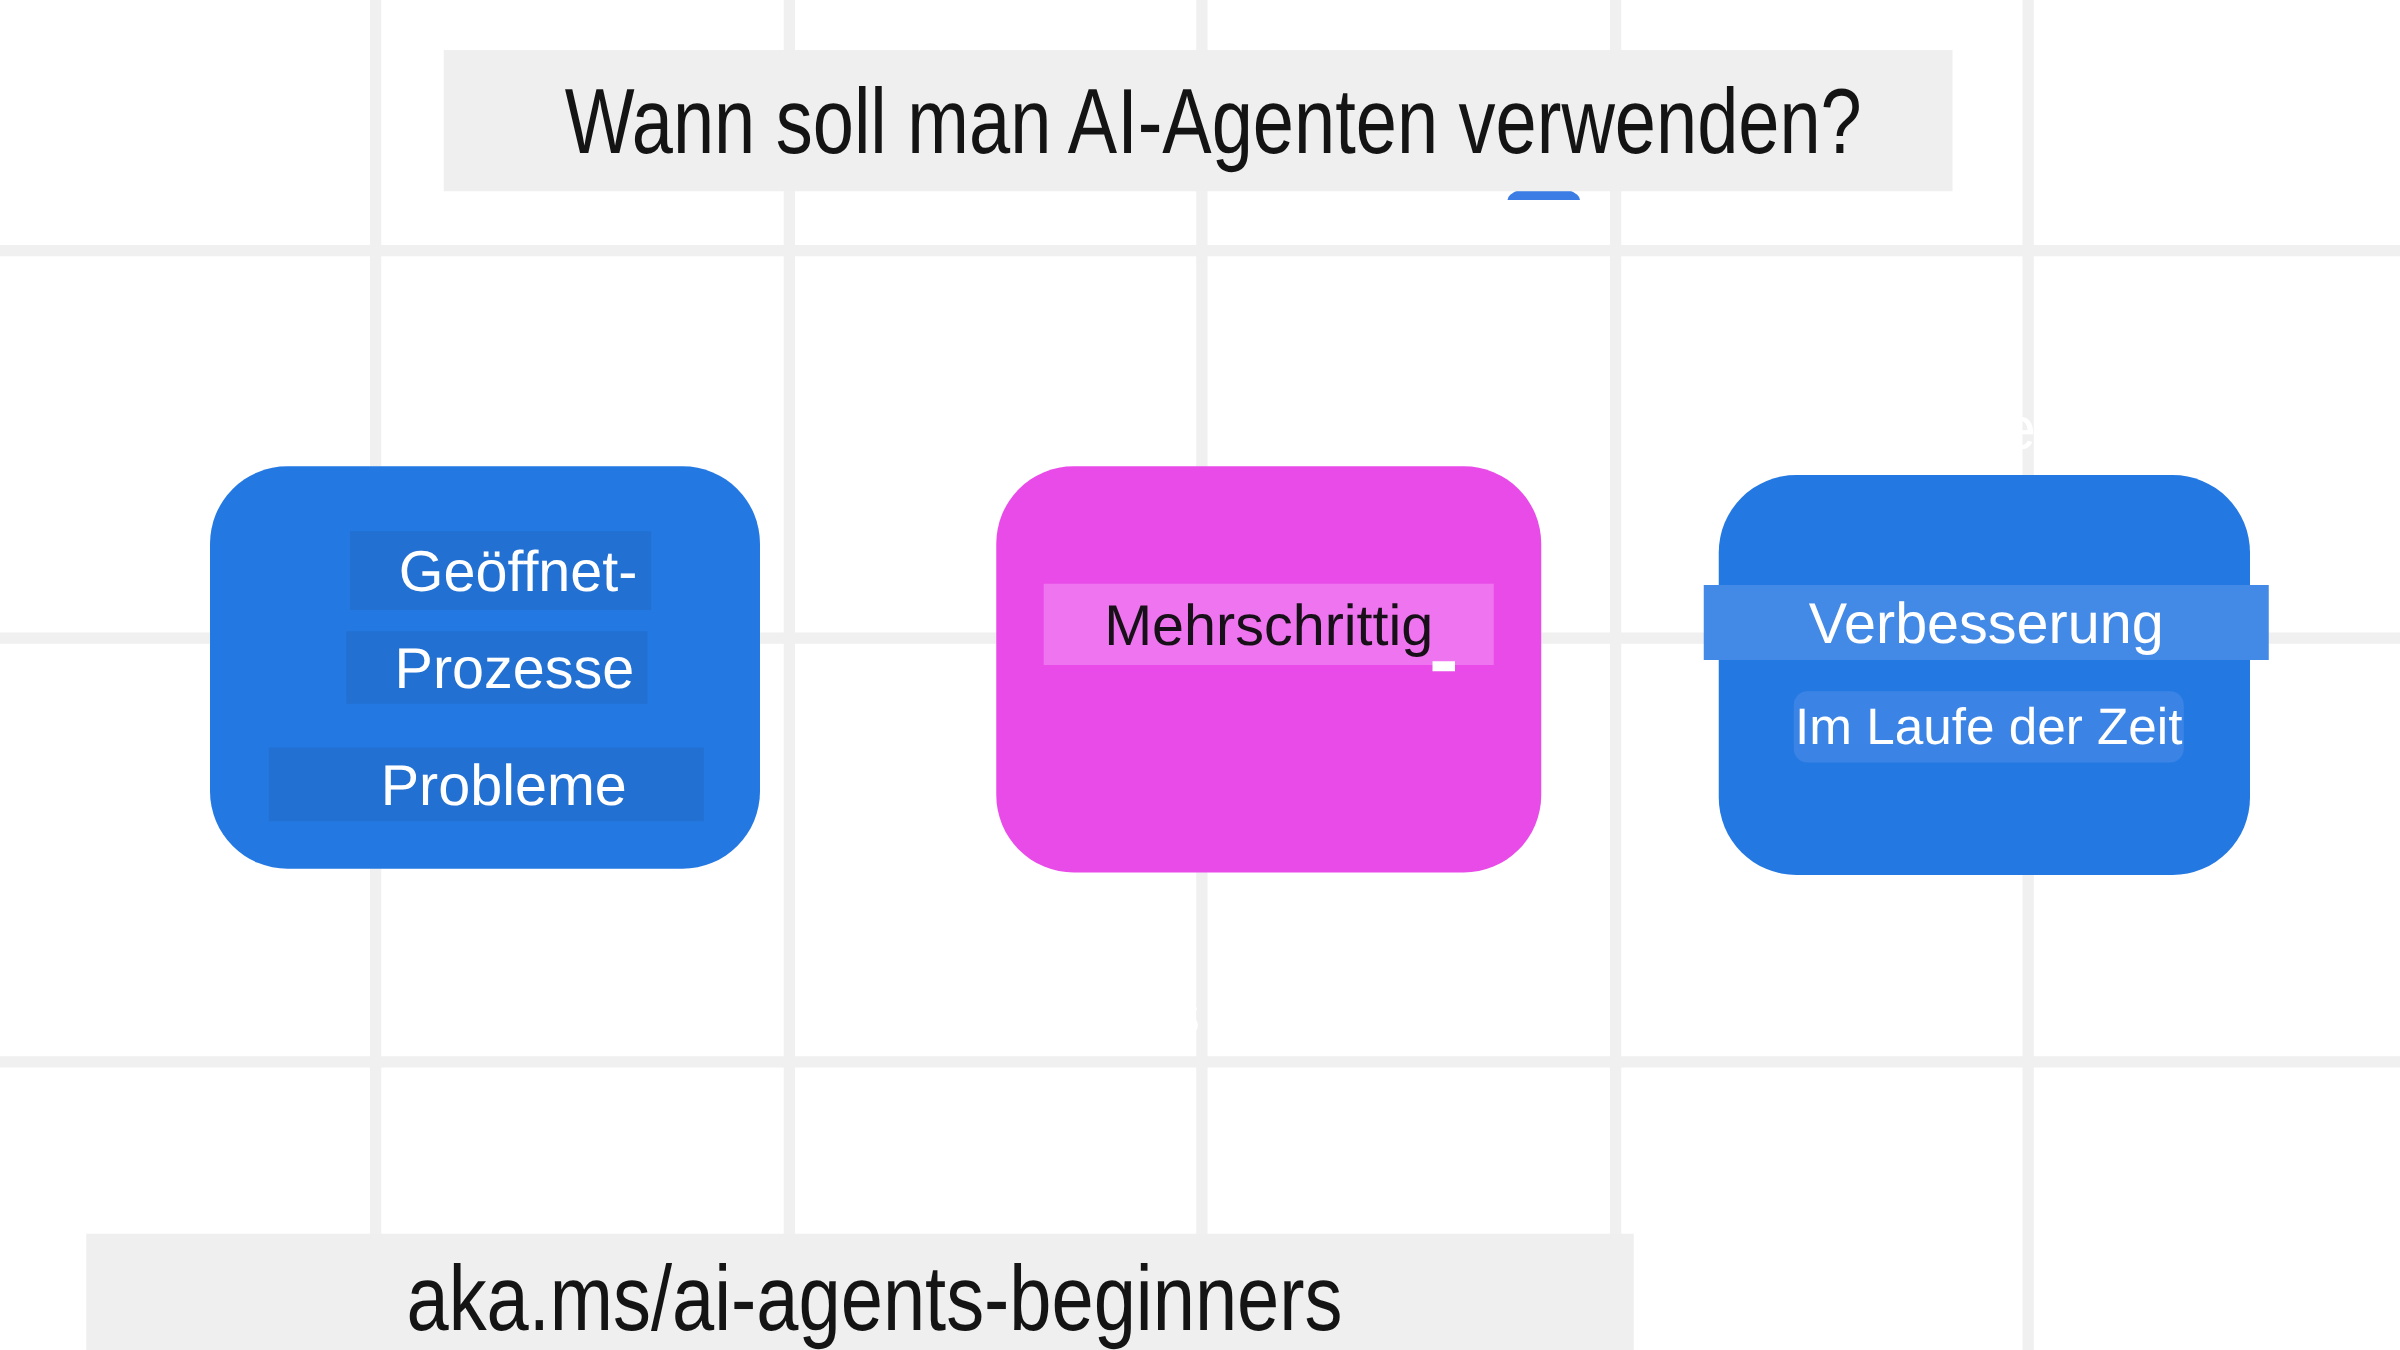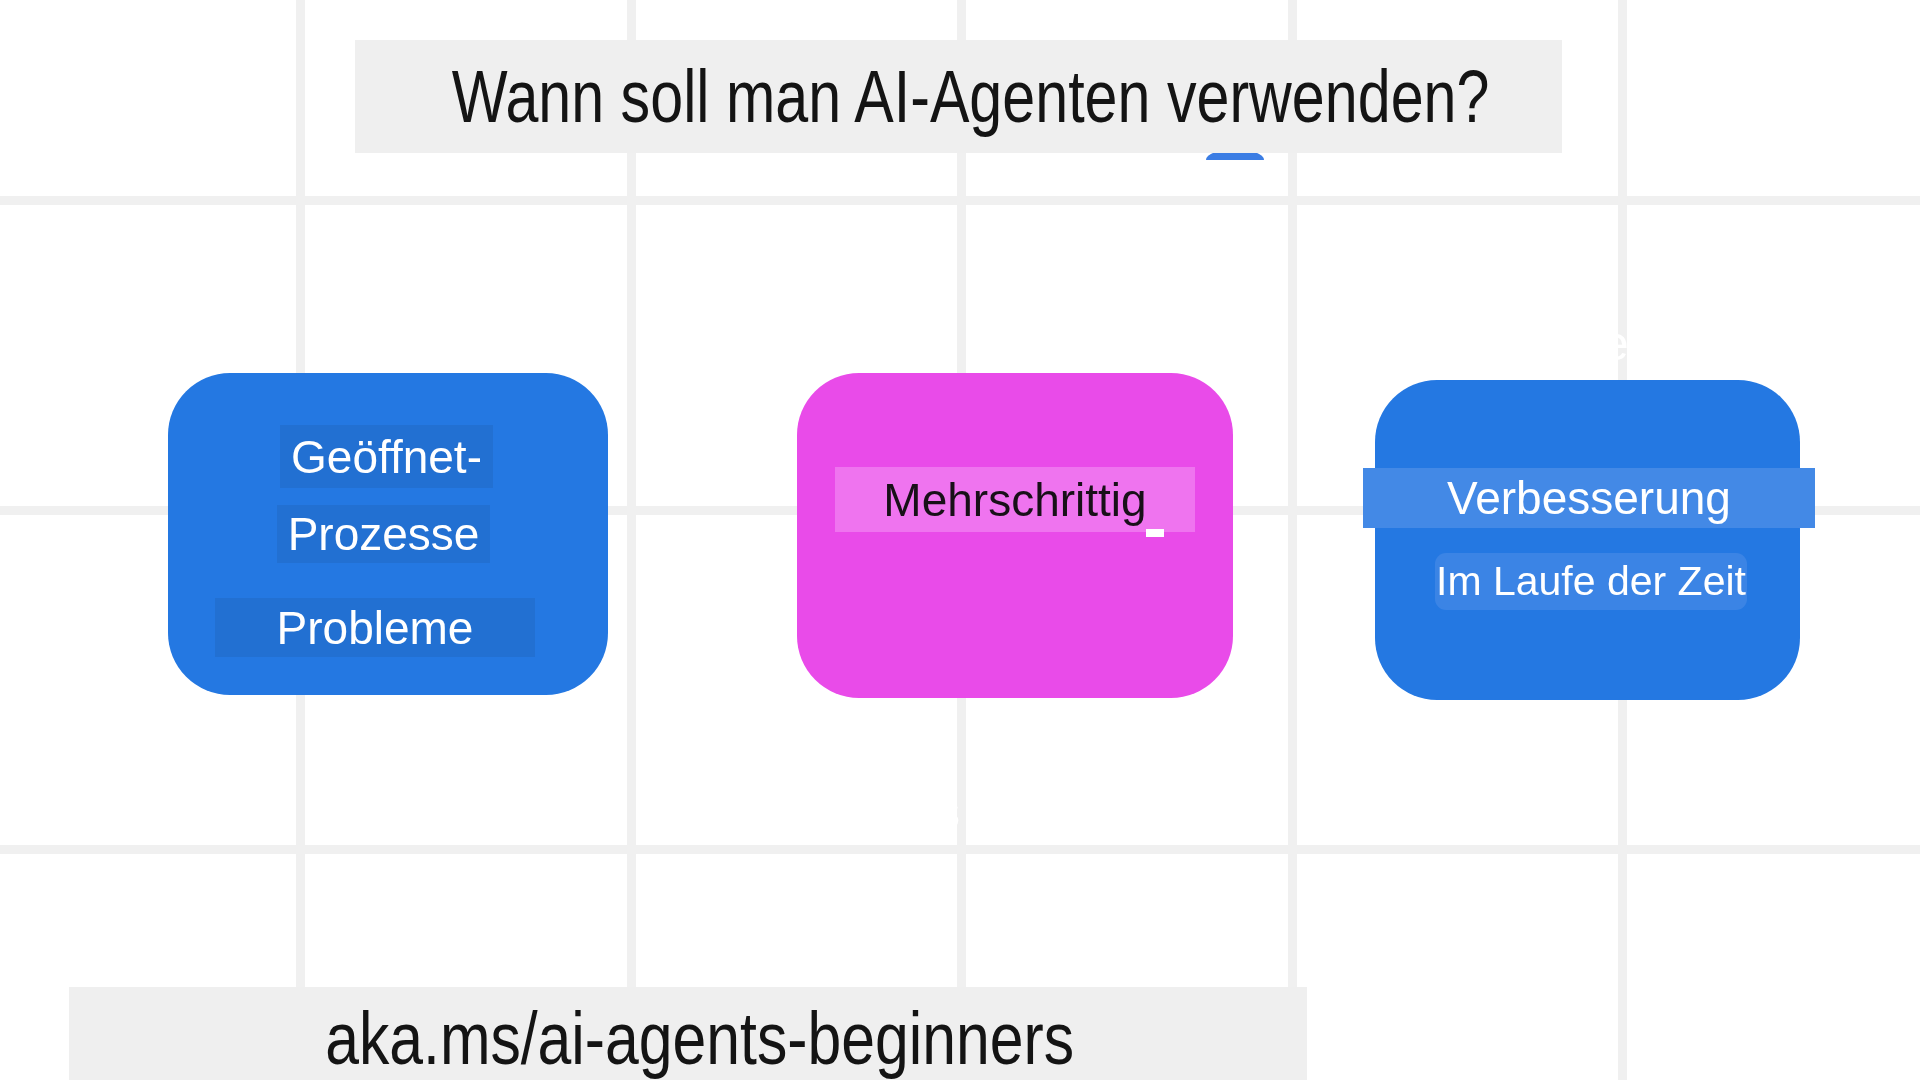--- a/index.html
+++ b/index.html
@@ -41,21 +41,21 @@
 
   
   .card{
     position:absolute;z-index:5;border-radius:62px;
   }
   .hl{
     position:absolute;display:flex;align-items:center;justify-content:center;
     white-space:nowrap;line-height:1;
   }
   #card-open{left:168px;top:373px;width:440px;height:322px;background:#2478e2;color:#ffffff;}
-  #card-open .hl{background:#2270d2;}
+  #card-open .hl{background:#2270d2;padding-left:28px;}
   #card-open .l1{left:112px;top:52px;width:213px;height:63px;font-size:46px;}
   #card-open .l2{left:109px;top:132px;width:213px;height:58px;font-size:46px;}
   #card-open .l3{left:47px;top:225px;width:320px;height:59px;font-size:46px;}
 
   #card-multi{left:797px;top:373px;width:436px;height:325px;background:#e94be9;color:#181018;}
   #card-multi .hl{background:#ef74ef;}
   #card-multi .l1{left:38px;top:94px;width:360px;height:65px;font-size:46px;}
   #card-multi .l2{left:48px;top:182px;width:340px;height:53px;font-size:43px;}
   #card-multi .dash{
     position:absolute;left:349px;top:156px;width:18px;height:8px;background:#ffffff;

